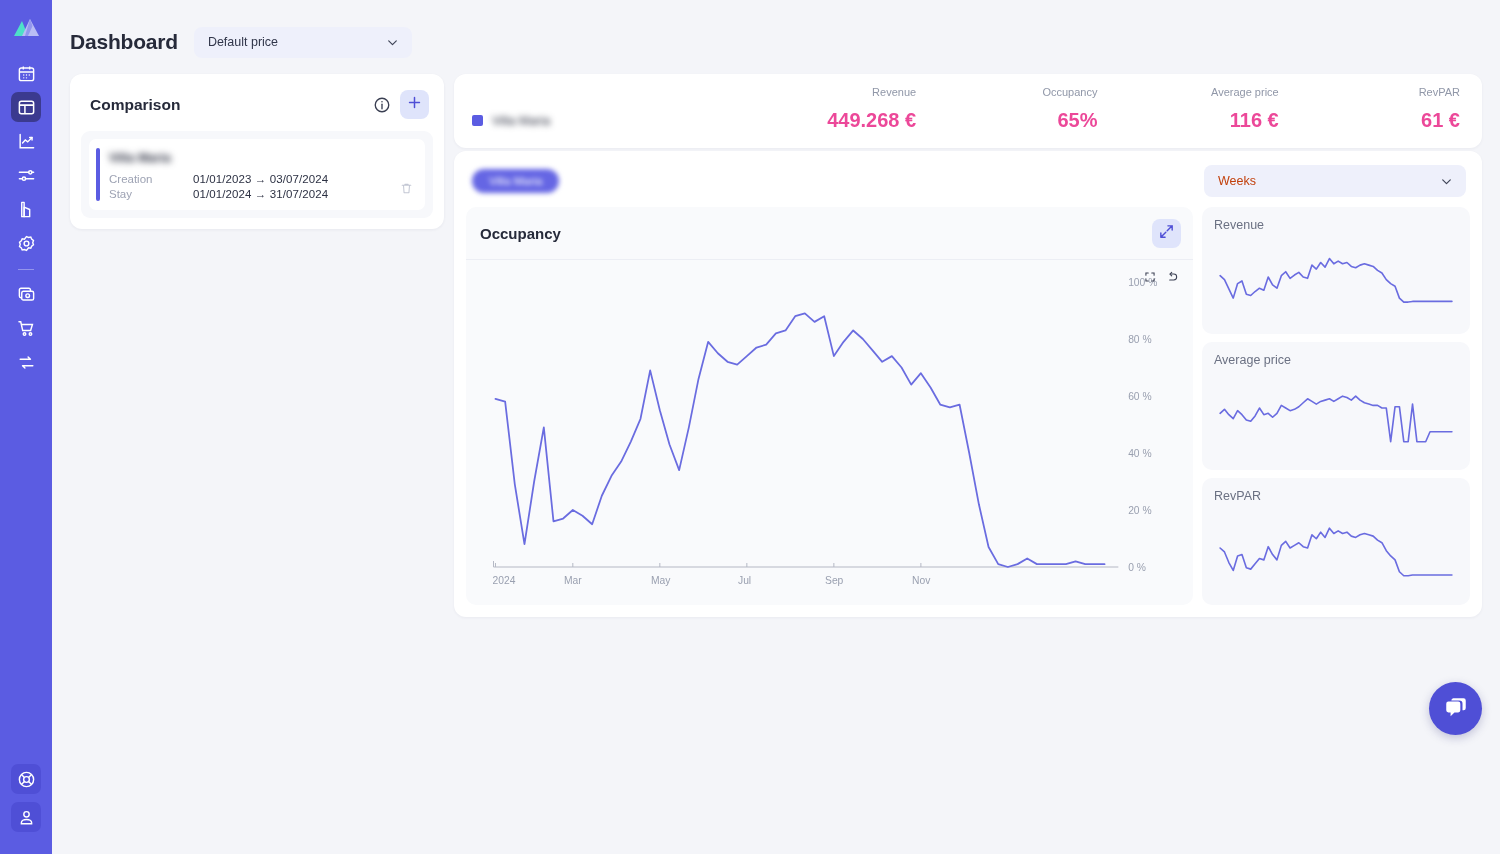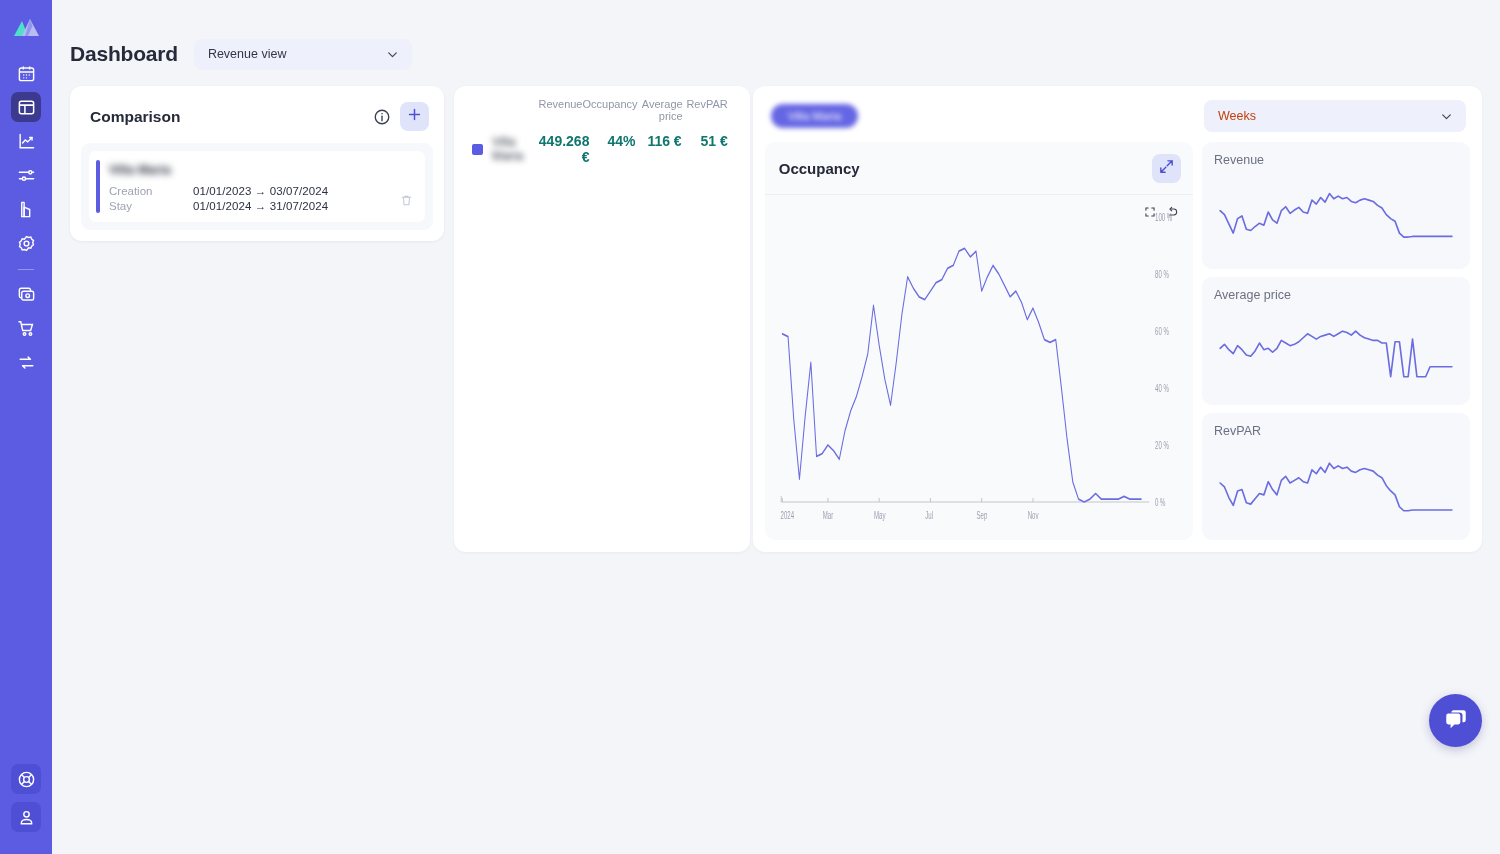--- a/index.html
+++ b/index.html
@@ -29,21 +29,21 @@
     cursor: pointer;
   }
   .nav-icon.active { background: #3b3a8f; }
   .nav-icon svg { width: 19px; height: 19px; display:block; }
   .nav-sep { width: 16px; height: 1px; background: rgba(255,255,255,.35); margin: 7px 0 9px; }
   .sidebar-bottom { position: absolute; bottom: 18px; left: 0; width: 52px;
      display: flex; flex-direction: column; align-items: center; gap: 4px; }
   .nav-icon.bottom { background: #4f4fd6; }
 
   
-  .main { flex: 1; position: relative; height: 753px; margin-top: 12px; }
+  .main { flex: 1; position: relative; height: 753px; }
 
   
   .pageheader {
     display: flex; align-items: center; padding: 22px 20px 0 18px; height: 62px;
   }
   .page-title { font-size: 21px; font-weight: bold; color: #262a3a; letter-spacing: -.2px; }
   .view-select {
     margin-left: 16px; width: 218px; height: 31px; border-radius: 8px;
     background: #eef0fb; display: flex; align-items: center; justify-content: space-between;
     padding: 0 13px 0 14px; font-size: 12.5px; color: #31364a; cursor: pointer;
@@ -100,31 +100,31 @@
   .comp-trash { position: absolute; right: 12px; bottom: 11px; color: #c3c7d4; cursor: pointer; }
   .comp-trash svg { width: 13px; height: 13px; }
   .add-comp {
     margin-top: 8px; height: 38px; border-radius: 7px; background: #f1f2f7;
     display: flex; align-items: center; justify-content: center; gap: 8px;
     font-size: 12.5px; color: #2c3143; cursor: pointer;
   }
   .add-comp svg { width: 14px; height: 14px; }
 
   
-  .rightcol { flex: 1; display: flex; flex-direction: row; gap: 3px; }
+  .rightcol { flex: 1; display: flex; flex-direction: column; gap: 3px; }
 
   
   .kpi {
     padding: 12px 22px 16px 18px;
     box-shadow: 0 1px 3px rgba(30,35,70,.05);
   }
   .kpi-grid { display: grid; grid-template-columns: 1.45fr 1fr 1fr 1fr 1fr; }
   .kpi-head { font-size: 11px; color: #9097a8; text-align: right; padding-bottom: 11px; }
   .kpi-head.first { text-align: left; }
-  .kpi-val { font-size: 14px; font-weight: bold; color: #0f766e; text-align: right; }
+  .kpi-val { font-size: 20px; font-weight: bold; color: #ec4899; text-align: right; }
   .kpi-name { display: flex; align-items: center; gap: 9px; }
   .kpi-swatch { width: 11px; height: 11px; border-radius: 2px; background: #5b5ce2; flex: 0 0 11px; }
   .kpi-name-text { font-size: 12.5px; color: #2a2e3f; filter: blur(3.2px); }
 
   
   .chartarea {
     padding: 12px 12px 12px 12px;
     box-shadow: 0 1px 3px rgba(30,35,70,.05);
   }
   .chip-row { display: flex; align-items: center; padding: 2px 4px 10px 6px; }
@@ -293,21 +293,21 @@
       </div>
     </div>
   </div>
 
   <div class="main">
 
     <div class="pageheader">
       <div class="page-title">Dashboard</div>
 
       <div class="view-select">
-        <span>Revenue view</span>
+        <span>Default price</span>
         <span class="chev">
           <svg viewBox="0 0 24 24" fill="none" stroke="currentColor" stroke-width="2.2" stroke-linecap="round" stroke-linejoin="round">
               <path d="M5 9l7 7 7-7"></path>
             </svg>
         </span>
       </div>
 
     </div>
 
     <div class="content">
@@ -370,23 +370,23 @@
             <div class="kpi-head">Occupancy</div>
             <div class="kpi-head">Average price</div>
             <div class="kpi-head">RevPAR</div>
           </div>
           <div class="kpi-grid">
             <div class="kpi-name">
               <span class="kpi-swatch"></span>
               <span class="kpi-name-text">Villa Maria</span>
             </div>
             <div class="kpi-val">449.268 €</div>
-            <div class="kpi-val">44%</div>
+            <div class="kpi-val">65%</div>
             <div class="kpi-val">116 €</div>
-            <div class="kpi-val">51 €</div>
+            <div class="kpi-val">61 €</div>
           </div>
         </div>
 
         <div class="card chartarea">
 
           <div class="chip-row">
             <div class="chip">Villa Maria</div>
             <div class="gran-select">
               <span>Weeks</span>
               <span class="chev">

